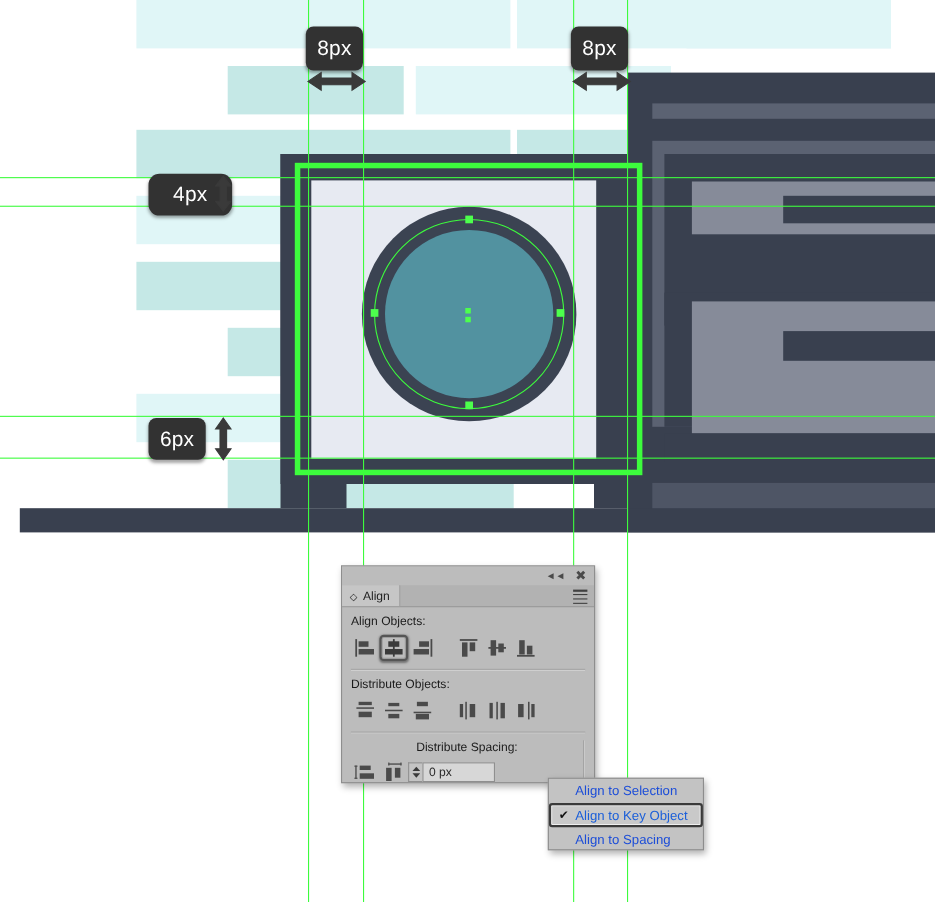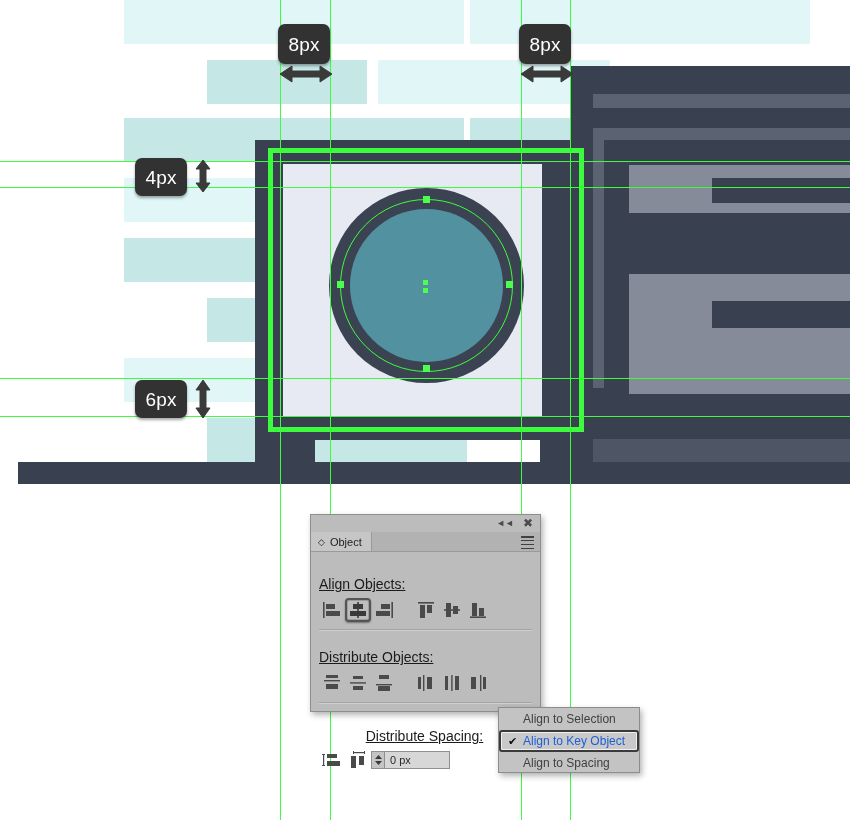--- a/index.html
+++ b/index.html
@@ -66,21 +66,21 @@
     background:#c6c6c6;
     padding:0 9px 0 7px;
     display:flex;align-items:center;gap:5px;
     font-size:11px;color:#1d1d1d;
     border-right:1px solid #9a9a9a;
     box-sizing:border-box;
   }
   #panel-menu{position:absolute;right:6px;top:4px;width:13px;}
   #panel-menu i{display:block;height:1.6px;background:#414141;margin-bottom:2.3px;}
   #panel-body{padding:6px 8px 0 8px;}
-  .sect-label{font-size:14px;color:#1b1b1b;margin:18px 0 4px 0;text-decoration:underline;}
+  .sect-label{font-size:11px;color:#1b1b1b;margin:1px 0 4px 0;}
   .btnrow{display:flex;align-items:center;height:28px;}
   .abtn{
     width:26px;height:24px;
     display:flex;align-items:center;justify-content:center;
     box-sizing:border-box;
   }
   .abtn.sel{
     border:2px solid #555;border-radius:4px;
     box-shadow:inset 0 0 0 1px #9d9d9d, 0 1px 2px rgba(0,0,0,.4);
     background:#bdbdbd;
@@ -106,21 +106,21 @@
   #vsep{width:1px;height:46px;background:#a4a4a4;border-right:1px solid #cfcfcf;}
 
   
   #dropdown{
     position:absolute;background:#c3c3c3;border:1px solid #8d8d8d;
     box-shadow:2px 3px 6px rgba(0,0,0,.30);
     box-sizing:border-box;
   }
   .menu-item{
     height:22px;display:flex;align-items:center;
-    font-size:12px;color:#404040;
+    font-size:12px;color:#1d4ed8;
     padding-left:24px;position:relative;
     box-sizing:border-box;
   }
   .menu-item.active{
     color:#1b5fd9;
     border:2px solid #3a3a3a;
     border-radius:3px;
     background:#c9c9c9;
     box-shadow:inset 0 0 0 1px #efefef;
     padding-left:22px;
@@ -205,21 +205,21 @@
   </g>
 </svg>
 
 <div class="badge" style="left:519px;top:24px;width:52px;height:40px;">8px</div>
 <svg class="arrow" style="left:519px;top:62px;" width="56" height="24" viewBox="0 0 56 24">
   <g fill="#3a3a3a" stroke="#3a3a3a" stroke-width="1">
     <path d="M2 12 L14 4 L14 9 L42 9 L42 4 L54 12 L42 20 L42 15 L14 15 L14 20 Z"></path>
   </g>
 </svg>
 
-<div class="badge" style="left:135px;top:158px;width:52px;height:38px;">4px</div>
+<div class="badge" style="left:135px;top:158px;width:76px;height:38px;border-radius:10px;">4px</div>
 <svg class="arrow" style="left:192px;top:158px;" width="22" height="36" viewBox="0 0 22 36">
   <g fill="#3a3a3a" stroke="#3a3a3a" stroke-width="1">
     <path d="M11 2 L18 11 L14 11 L14 25 L18 25 L11 34 L4 25 L8 25 L8 11 L4 11 Z"></path>
   </g>
 </svg>
 
 <div class="badge" style="left:135px;top:380px;width:52px;height:38px;">6px</div>
 <svg class="arrow" style="left:192px;top:378px;" width="22" height="42" viewBox="0 0 22 42">
   <g fill="#3a3a3a" stroke="#3a3a3a" stroke-width="1">
     <path d="M11 2 L18 12 L14 12 L14 30 L18 30 L11 40 L4 30 L8 30 L8 12 L4 12 Z"></path>
@@ -229,21 +229,21 @@
 <div id="align-panel" style="left:310px;top:514px;width:231px;height:198px;">
 
   <div id="panel-titlebar">
     <span class="tb-icon" style="right:26px;">◄◄</span>
     <span class="tb-icon" style="right:7px;font-size:12px;">✖</span>
   </div>
 
   <div id="panel-tabrow">
     <div id="panel-tab">
       <span style="font-size:9px;">◇</span>
-      <span>Object</span>
+      <span>Align</span>
     </div>
     <div id="panel-menu">
       <i></i>
         <i></i>
         <i></i>
         <i></i>
     </div>
   </div>
 
   <div id="panel-body">

